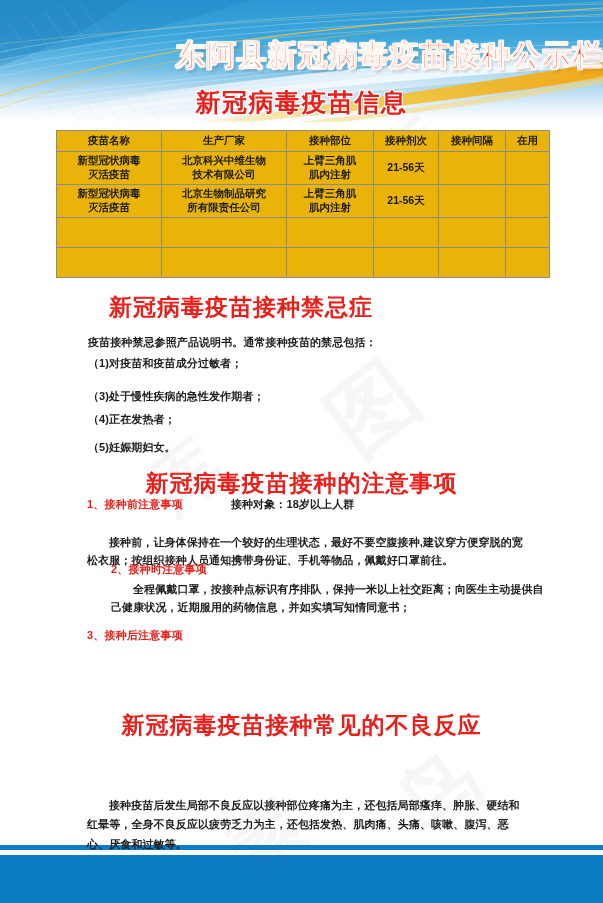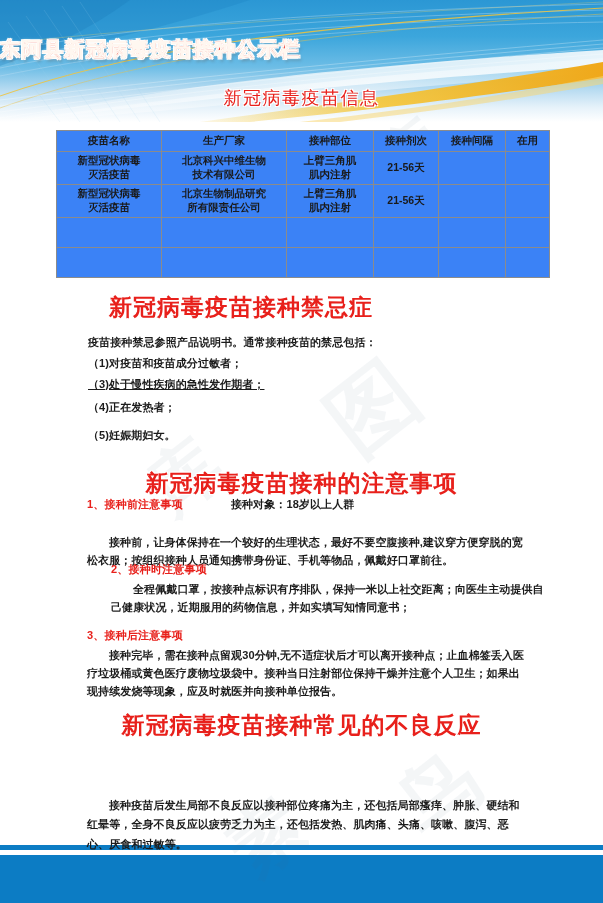--- a/index.html
+++ b/index.html
@@ -18,43 +18,43 @@
     height: 122px;
     overflow: hidden;
     background: linear-gradient(180deg, #2f9ed8 0%, #3aa5dc 22%, #57b3e2 46%, #8fcbe9 62%, #cfe6f4 76%, #eaf4fa 86%, #ffffff 100%);
   }
   .banner-svg { position: absolute; inset: 0; width: 603px; height: 122px; display: block; }
 
   .title-main {
     position: absolute;
     left: 0; right: 0;
     top: 36px;
-    text-align: left;
-    font-size: 20px;
+    text-align: right;
+    font-size: 29px;
     font-weight: bold;
     letter-spacing: 1.5px;
     color: #e8201b;
     -webkit-text-stroke: 0.7px #fff7f0;
     text-shadow:
        1.2px 1.2px 0 #ffffff,
       -1.2px 1.2px 0 #ffffff,
        1.2px -1.2px 0 #ffffff,
       -1.2px -1.2px 0 #ffffff,
        0 0 3px rgba(255,255,255,0.9),
        2px 3px 3px rgba(90,40,10,0.25);
     z-index: 5;
     white-space: nowrap;
   }
   .title-sub {
     position: absolute;
     left: 0; right: 0;
     top: 86px;
     text-align: center;
-    font-size: 18px;
-    font-weight: normal;
+    font-size: 25px;
+    font-weight: bold;
     letter-spacing: 1.5px;
     color: #e8201b;
     text-shadow:
        1px 1px 0 #ffffff,
       -1px 1px 0 #ffffff,
        1px -1px 0 #ffffff,
       -1px -1px 0 #ffffff,
        0 0 2px rgba(255,255,255,0.95);
     z-index: 5;
     white-space: nowrap;
@@ -82,21 +82,21 @@
   .wm3 { left: 400px; top: 740px; font-size: 78px; }
   .wm4 { left: 230px; top: 790px; font-size: 72px; }
   .wm5 { left: 380px; top: 110px; font-size: 64px; }
 
   
   .table-wrap { position: absolute; left: 56px; top: 130px; width: 493px; z-index: 4; }
   table.vax {
     width: 493px;
     border-collapse: collapse;
     table-layout: fixed;
-    background: #3b82f6;
+    background: #eab308;
   }
   table.vax td, table.vax th {
     border: 1px solid #8b8b8b;
     text-align: center;
     vertical-align: middle;
     font-size: 10.5px;
     font-weight: bold;
     color: #1a1a1a;
     line-height: 1.32;
     padding: 2px 1px;
@@ -294,21 +294,21 @@
 
 <div class="content">
 
   <div class="blk" style="left:0; top:292px; width:482px;">
     <div class="sec-head">新冠病毒疫苗接种禁忌症</div>
   </div>
 
   <div class="blk" style="left:88px; top:334px; width:440px;">
     <div class="body-text">疫苗接种禁忌参照产品说明书。通常接种疫苗的禁忌包括：</div>
     <div class="body-text" style="margin-top:3px;">（1)对疫苗和疫苗成分过敏者；</div>
-    <div class="body-text" style="margin-top:3px;text-decoration:underline;">（3)处于慢性疾病的急性发作期者；</div>
+    <div class="body-text" style="margin-top:15px;">（3)处于慢性疾病的急性发作期者；</div>
     <div class="body-text" style="margin-top:6px;">（4)正在发热者；</div>
     <div class="body-text" style="margin-top:10px;">（5)妊娠期妇女。</div>
   </div>
 
   <div class="blk" style="left:0; top:468px; width:603px;">
     <div class="sec-head">新冠病毒疫苗接种的注意事项</div>
   </div>
 
   <div class="blk" style="left:87px; top:496px; width:440px;">
     <div style="display:flex; align-items:baseline;">
@@ -318,21 +318,20 @@
     <div class="body-text indent" style="margin-top:20px; width:440px;">接种前，让身体保持在一个较好的生理状态，最好不要空腹接种,建议穿方便穿脱的宽松衣服；按组织接种人员通知携带身份证、手机等物品，佩戴好口罩前往。</div>
   </div>
 
   <div class="blk" style="left:87px; top:562px; width:440px;margin-left:24px;">
     <div class="red-sub">2、接种时注意事项</div>
     <div class="body-text indent" style="margin-top:4px; width:440px;">全程佩戴口罩，按接种点标识有序排队，保持一米以上社交距离；向医生主动提供自己健康状况，近期服用的药物信息，并如实填写知情同意书；</div>
   </div>
 
   <div class="blk" style="left:87px; top:628px; width:440px;">
     <div class="red-sub">3、接种后注意事项</div>
-    <div class="body-text indent" style="margin-top:4px; width:440px;">接种完毕，需在接种点留观30分钟,无不适症状后才可以离开接种点；止血棉签丢入医疗垃圾桶或黄色医疗废物垃圾袋中。接种当日注射部位保持干燥并注意个人卫生；如果出现持续发烧等现象，应及时就医并向接种单位报告。</div>
   </div>
 
   <div class="blk" style="left:0; top:710px; width:603px;">
     <div class="sec-head">新冠病毒疫苗接种常见的不良反应</div>
   </div>
 
   <div class="blk" style="left:87px; top:752px; width:442px;margin-top:44px;">
     <div class="body-text indent" style="width:442px; line-height:1.75;">接种疫苗后发生局部不良反应以接种部位疼痛为主，还包括局部瘙痒、肿胀、硬结和红晕等，全身不良反应以疲劳乏力为主，还包括发热、肌肉痛、头痛、咳嗽、腹泻、恶心、厌食和过敏等。</div>
   </div>
 

